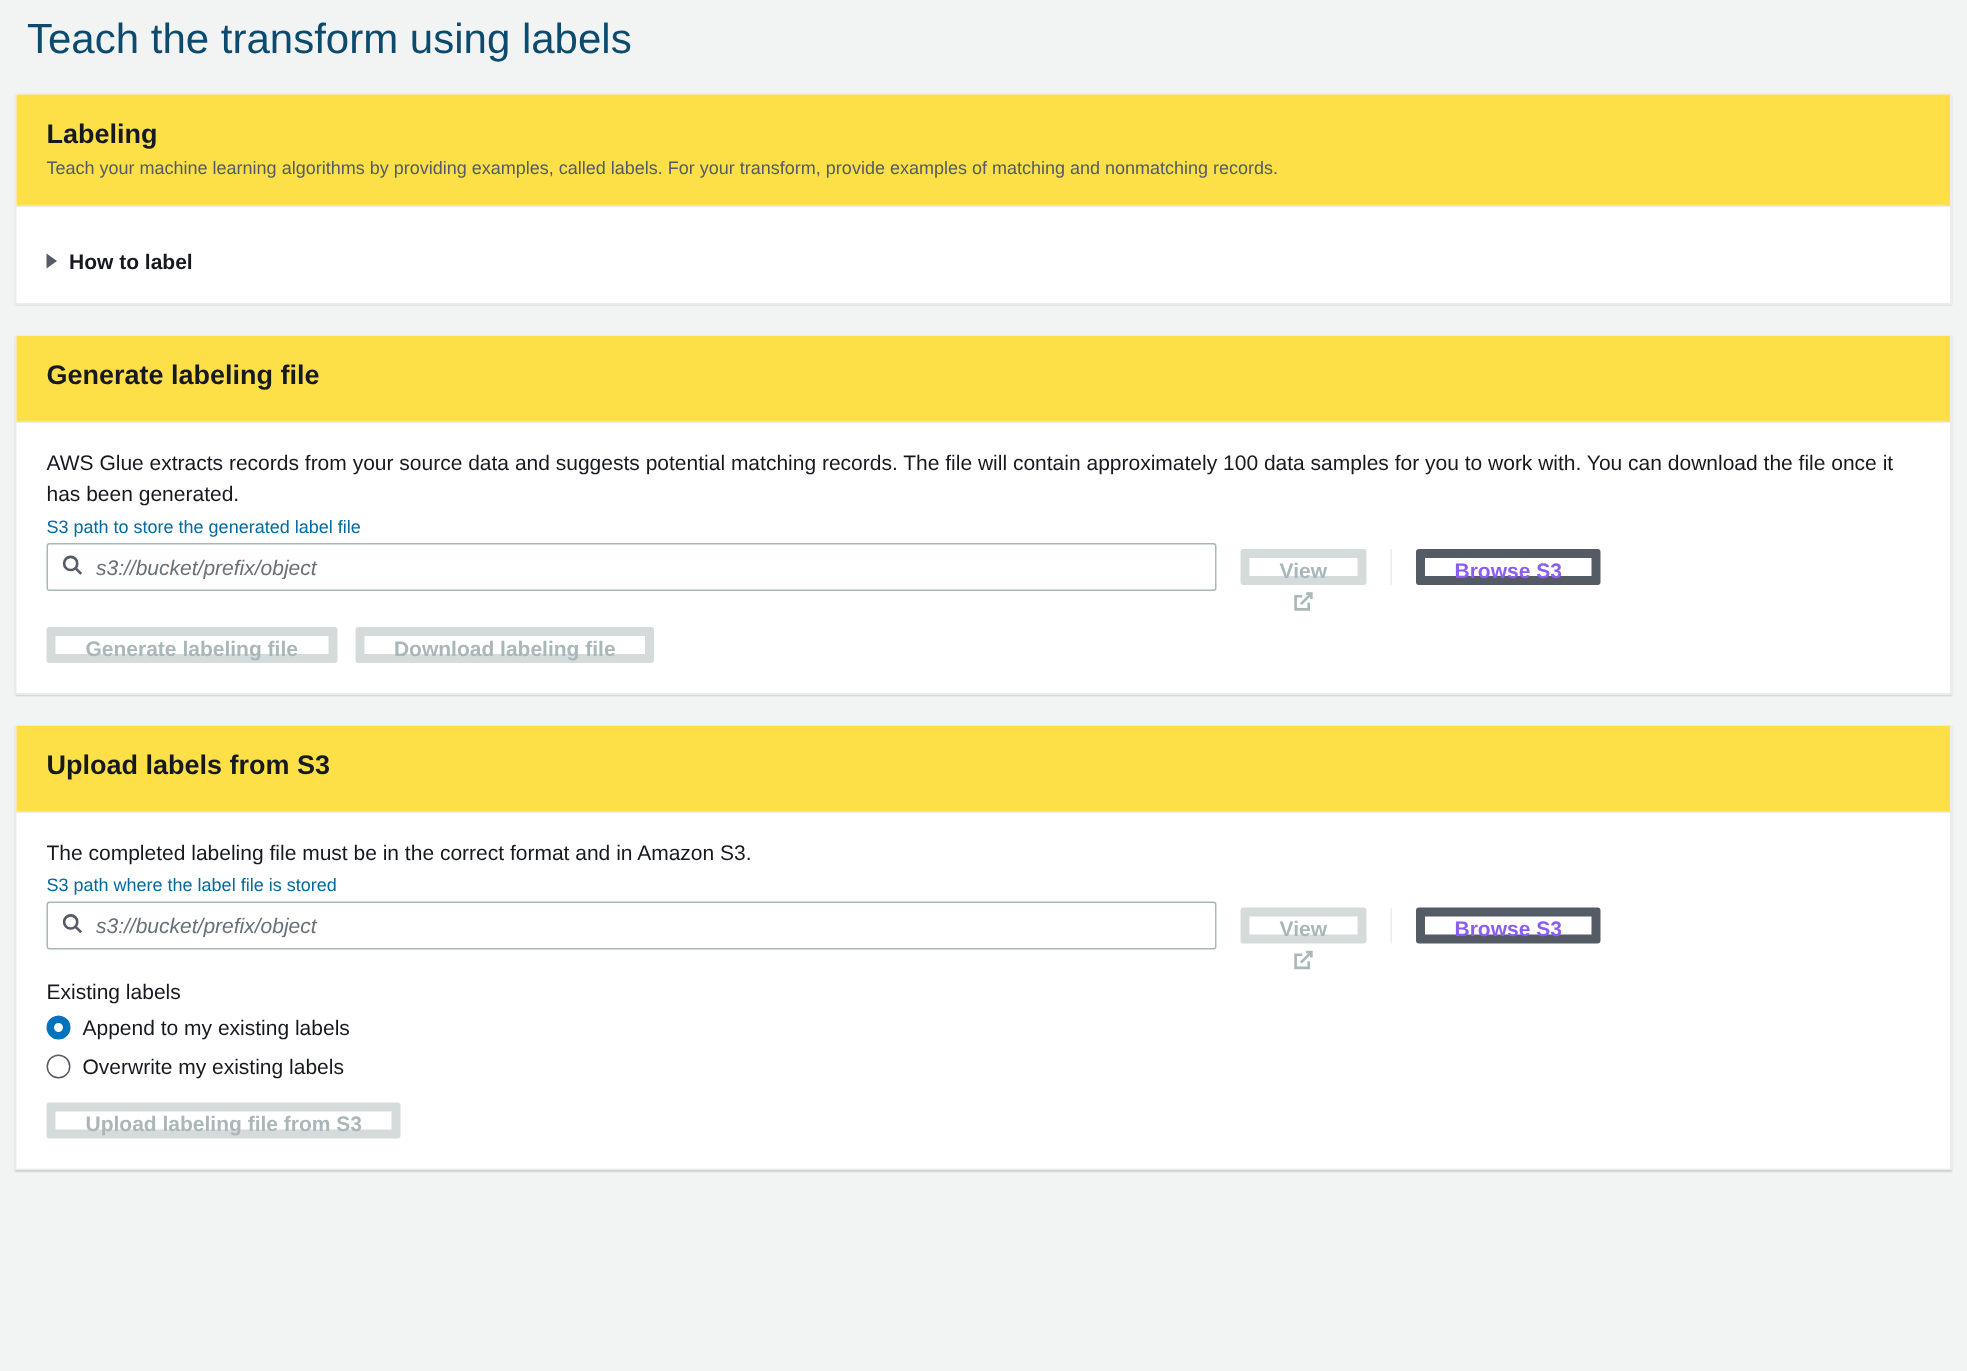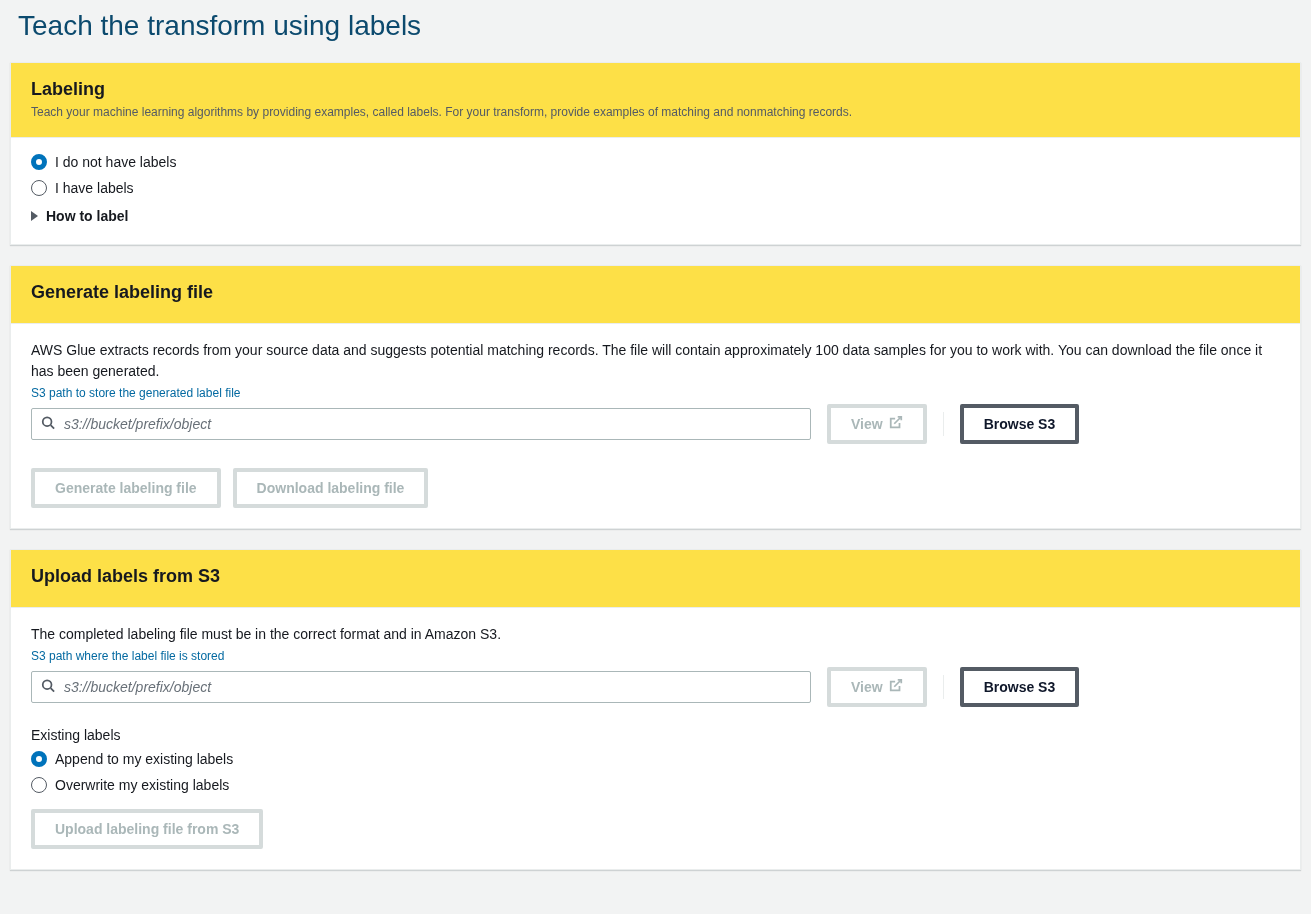--- a/index.html
+++ b/index.html
@@ -127,40 +127,41 @@
       padding: 4px 8px 4px 32px;
       font-size: 14px;
       font-style: italic;
       color: #687078;
     }
     .text-input::placeholder {
       font-style: italic;
       color: #687078;
     }
     .btn {
-      height: 40px;
+      height: 24px;
       padding: 0 20px;
-      border: 4px solid #14532d;
+      border: 6px solid #14532d;
       background: #fff;
       font-size: 14px;
       font-weight: 700;
       color: #545b64;
       border-radius: 2px;
       cursor: pointer;
       display: inline-flex;
       align-items: center;
       gap: 6px;
+      flex-direction: column;
     }
     .btn.disabled {
       border-color: #d5dbdb;
       color: #aab7b8;
       cursor: not-allowed;
     }
     .btn.dark {
-      color: #0f172a;
+      color: #8b5cf6;
       border-color: #545b64;
     }
     .divider-vert {
       width: 1px;
       height: 24px;
       background: #eaeded;
     }
     .button-row {
       margin-top: 24px;
       display: flex;
@@ -181,30 +182,20 @@
 <body>
 
 <h1 class="page-title">Teach the transform using labels</h1>
 
 <div class="panel">
   <div class="panel-header">
     <h2>Labeling</h2>
     <div class="subtitle">Teach your machine learning algorithms by providing examples, called labels. For your transform, provide examples of matching and nonmatching records.</div>
   </div>
   <div class="panel-body">
-    <div class="radio-group">
-      <div class="radio-item">
-        <div class="radio-circle selected"></div>
-        <span class="radio-label">I do not have labels</span>
-      </div>
-      <div class="radio-item">
-        <div class="radio-circle"></div>
-        <span class="radio-label">I have labels</span>
-      </div>
-    </div>
     <div class="expand-toggle">
       <div class="triangle"></div>
       <span class="label">How to label</span>
     </div>
   </div>
 </div>
 
 <div class="panel">
   <div class="panel-header">
     <h2>Generate labeling file</h2>

